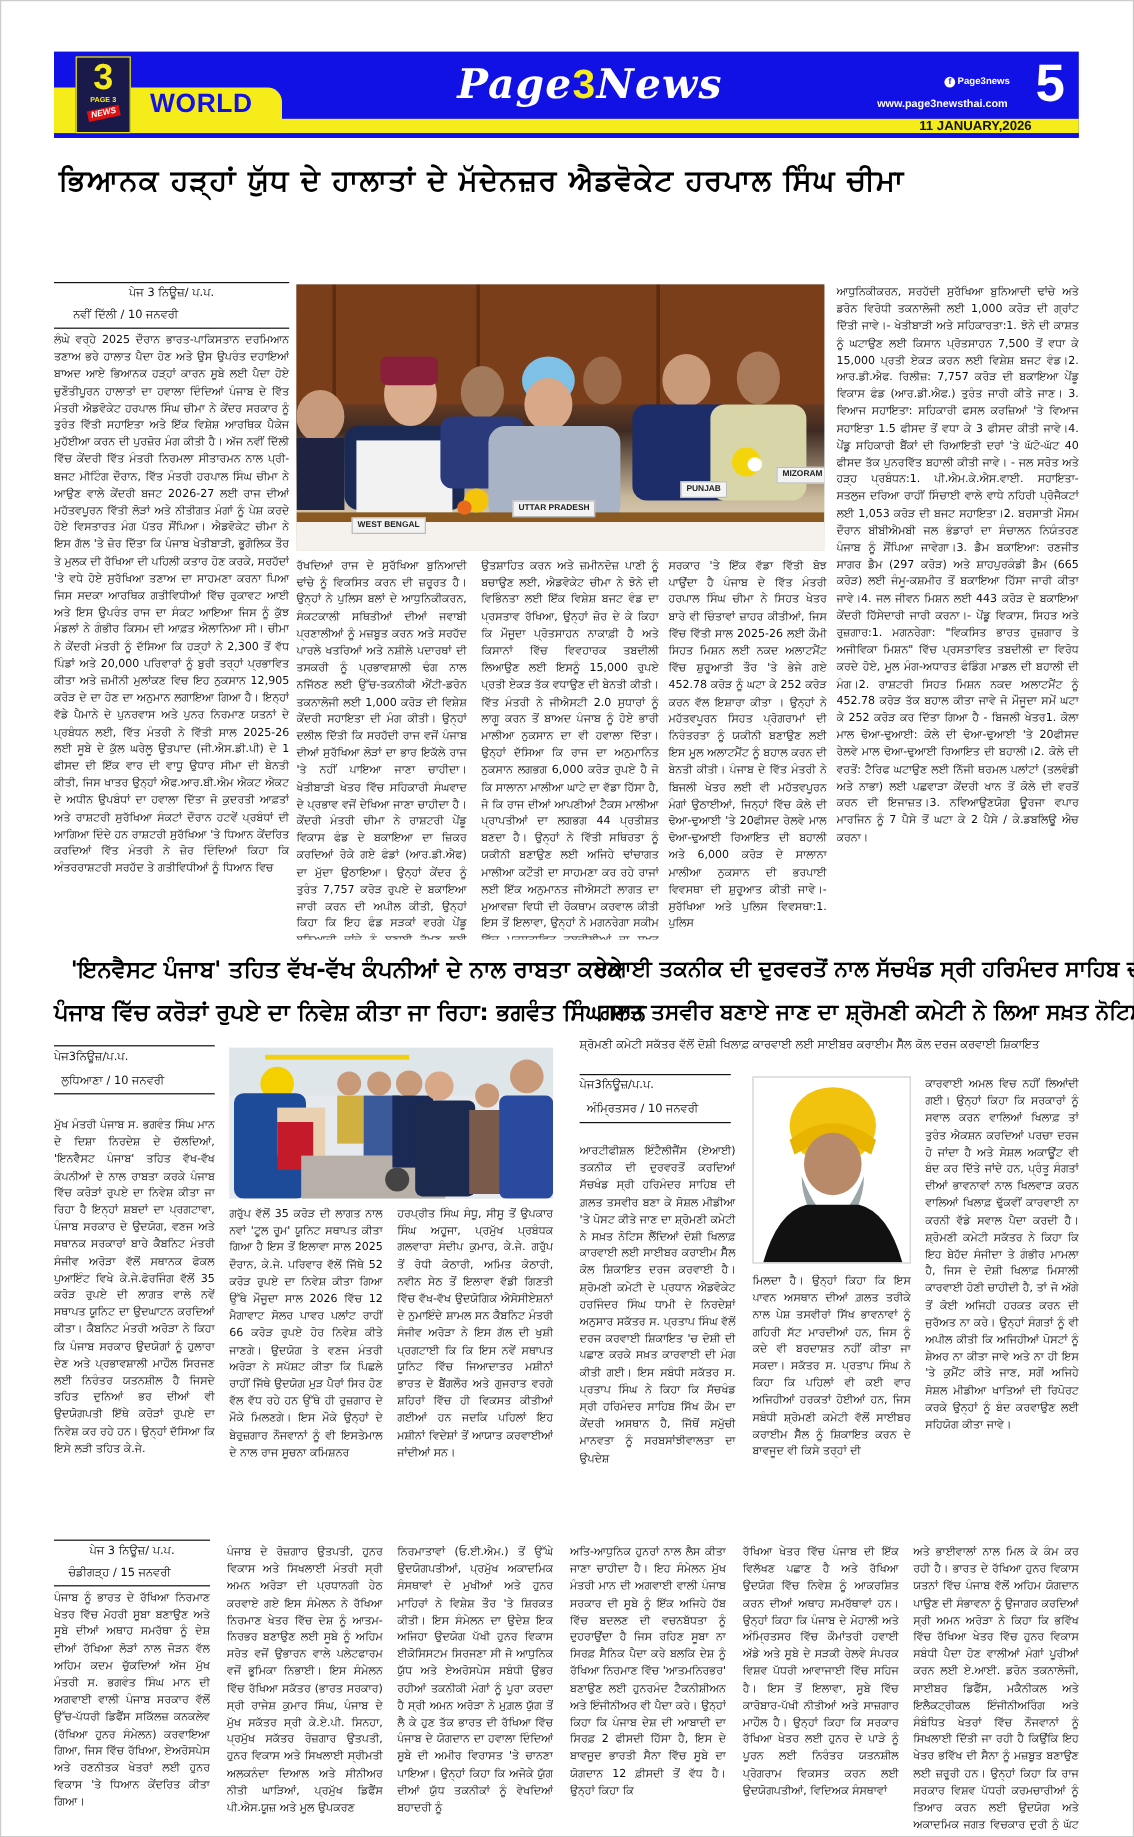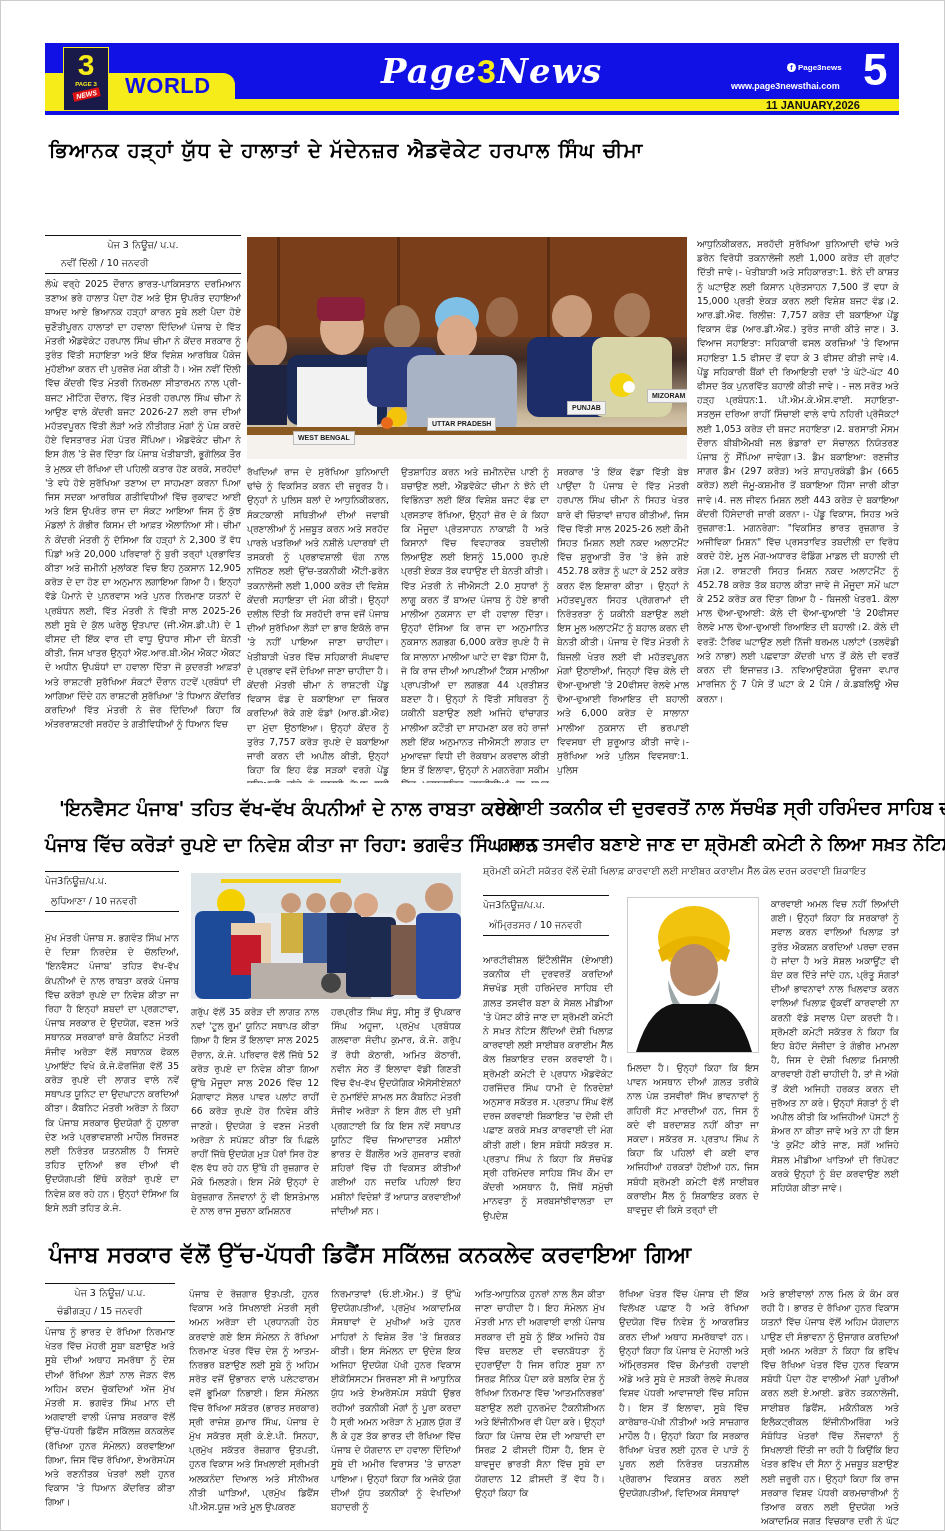--- a/index.html
+++ b/index.html
@@ -17,21 +17,21 @@
   .brand{position:absolute;left:380px;top:48px;font:italic bold 34px/44px "DejaVu Serif",serif;color:#fff;letter-spacing:1px;}
   .brand .three{color:#f6ec1a;font-style:normal;font-family:"Liberation Sans",sans-serif;font-weight:bold;}
   .fb{position:absolute;left:786px;top:62px;font:bold 8px/10px "Liberation Sans",sans-serif;color:#fff;}
   .fb .fbicon{display:inline-block;width:9px;height:9px;border-radius:50%;background:#fff;color:#1111e6;font-size:7px;line-height:9px;text-align:center;margin-right:2px;}
   .url{position:absolute;left:730px;top:80px;font:bold 9px/11px "Liberation Sans",sans-serif;color:#fff;}
   .pagenum{position:absolute;left:862px;top:42px;font:bold 44px/54px "Liberation Sans",sans-serif;color:#fff;}
   .date{position:absolute;left:765px;top:98px;font:bold 11px/12px "Liberation Sans",sans-serif;color:#111;}
   .mast-bottom{position:absolute;left:44px;top:110px;width:854px;height:3px;background:#1111e6;}
   
   .hl{position:absolute;font-family:"DejaVu Sans",sans-serif;font-weight:bold;color:#000;white-space:nowrap;}
-  .hl1{left:48px;top:124px;font-size:20px;line-height:50px;letter-spacing:1px;}
+  .hl1{left:48px;top:124px;font-size:24px;line-height:50px;letter-spacing:1px;}
   .hl2{left:48px;top:180px;font-size:30px;line-height:46px;letter-spacing:1px;}
   
   .col{position:absolute;font-size:9.2px;line-height:14.2px;text-align:justify;color:#111;overflow:hidden;font-family:"DejaVu Sans",sans-serif;}
   .byline{position:absolute;font-size:9.5px;line-height:16px;color:#111;}
   .rule{position:absolute;height:1px;background:#111;}
   .photo{position:absolute;overflow:hidden;}
   .sub{position:absolute;font-weight:normal;font-size:10px;white-space:nowrap;color:#111;}
   .pic-label{position:absolute;background:#f3f3f3;color:#222;font:bold 7px/10px "Liberation Sans",sans-serif;padding:1px 4px;border:1px solid #bbb;}
 </style>
 </head>
@@ -163,21 +163,20 @@
       <ellipse cx="66" cy="40" rx="36" ry="32" fill="#f1c20e"></ellipse>
       <path d="M30 52 Q66 24 102 52 L98 64 Q66 44 34 64 Z" fill="#e8b400"></path>
       <ellipse cx="66" cy="72" rx="24" ry="26" fill="#b88a6a"></ellipse>
       <path d="M40 82 Q66 150 92 82 Q92 112 66 134 Q40 112 40 82 Z" fill="#9aa6a8"></path>
       <path d="M8 154 Q20 112 44 106 L88 106 Q112 112 124 154 Z" fill="#111"></path>
     </svg>
   </div>
   <div class="col" style="left:626px;top:1060px;width:132px;height:166px;">ਮਿਲਦਾ ਹੈ। ਉਨ੍ਹਾਂ ਕਿਹਾ ਕਿ ਇਸ ਪਾਵਨ ਅਸਥਾਨ ਦੀਆਂ ਗ਼ਲਤ ਤਰੀਕੇ ਨਾਲ ਪੇਸ਼ ਤਸਵੀਰਾਂ ਸਿੱਖ ਭਾਵਨਾਵਾਂ ਨੂੰ ਗਹਿਰੀ ਸੱਟ ਮਾਰਦੀਆਂ ਹਨ, ਜਿਸ ਨੂੰ ਕਦੇ ਵੀ ਬਰਦਾਸ਼ਤ ਨਹੀਂ ਕੀਤਾ ਜਾ ਸਕਦਾ। ਸਕੱਤਰ ਸ. ਪ੍ਰਤਾਪ ਸਿੰਘ ਨੇ ਕਿਹਾ ਕਿ ਪਹਿਲਾਂ ਵੀ ਕਈ ਵਾਰ ਅਜਿਹੀਆਂ ਹਰਕਤਾਂ ਹੋਈਆਂ ਹਨ, ਜਿਸ ਸਬੰਧੀ ਸ਼੍ਰੋਮਣੀ ਕਮੇਟੀ ਵੱਲੋਂ ਸਾਈਬਰ ਕਰਾਈਮ ਸੈੱਲ ਨੂੰ ਸ਼ਿਕਾਇਤ ਕਰਨ ਦੇ ਬਾਵਜੂਦ ਵੀ ਕਿਸੇ ਤਰ੍ਹਾਂ ਦੀ</div>
   <div class="col" style="left:770px;top:896px;width:128px;height:330px;">ਕਾਰਵਾਈ ਅਮਲ ਵਿਚ ਨਹੀਂ ਲਿਆਂਦੀ ਗਈ। ਉਨ੍ਹਾਂ ਕਿਹਾ ਕਿ ਸਰਕਾਰਾਂ ਨੂੰ ਸਵਾਲ ਕਰਨ ਵਾਲਿਆਂ ਖਿਲਾਫ਼ ਤਾਂ ਤੁਰੰਤ ਐਕਸ਼ਨ ਕਰਦਿਆਂ ਪਰਚਾ ਦਰਜ ਹੋ ਜਾਂਦਾ ਹੈ ਅਤੇ ਸੋਸ਼ਲ ਅਕਾਊਂਟ ਵੀ ਬੰਦ ਕਰ ਦਿੱਤੇ ਜਾਂਦੇ ਹਨ, ਪ੍ਰੰਤੂ ਸੰਗਤਾਂ ਦੀਆਂ ਭਾਵਨਾਵਾਂ ਨਾਲ ਖਿਲਵਾੜ ਕਰਨ ਵਾਲਿਆਂ ਖਿਲਾਫ਼ ਢੁੱਕਵੀਂ ਕਾਰਵਾਈ ਨਾ ਕਰਨੀ ਵੱਡੇ ਸਵਾਲ ਪੈਦਾ ਕਰਦੀ ਹੈ। ਸ਼੍ਰੋਮਣੀ ਕਮੇਟੀ ਸਕੱਤਰ ਨੇ ਕਿਹਾ ਕਿ ਇਹ ਬੇਹੱਦ ਸੰਜੀਦਾ ਤੇ ਗੰਭੀਰ ਮਾਮਲਾ ਹੈ, ਜਿਸ ਦੇ ਦੋਸ਼ੀ ਖਿਲਾਫ਼ ਮਿਸਾਲੀ ਕਾਰਵਾਈ ਹੋਣੀ ਚਾਹੀਦੀ ਹੈ, ਤਾਂ ਜੋ ਅੱਗੇ ਤੋਂ ਕੋਈ ਅਜਿਹੀ ਹਰਕਤ ਕਰਨ ਦੀ ਜੁਰੱਅਤ ਨਾ ਕਰੇ। ਉਨ੍ਹਾਂ ਸੰਗਤਾਂ ਨੂੰ ਵੀ ਅਪੀਲ ਕੀਤੀ ਕਿ ਅਜਿਹੀਆਂ ਪੋਸਟਾਂ ਨੂੰ ਸ਼ੇਅਰ ਨਾ ਕੀਤਾ ਜਾਵੇ ਅਤੇ ਨਾ ਹੀ ਇਸ 'ਤੇ ਕੁਮੈਂਟ ਕੀਤੇ ਜਾਣ, ਸਗੋਂ ਅਜਿਹੇ ਸੋਸ਼ਲ ਮੀਡੀਆ ਖਾਤਿਆਂ ਦੀ ਰਿਪੋਰਟ ਕਰਕੇ ਉਨ੍ਹਾਂ ਨੂੰ ਬੰਦ ਕਰਵਾਉਣ ਲਈ ਸਹਿਯੋਗ ਕੀਤਾ ਜਾਵੇ।</div>
 
-  <div class="hl" style="left:48px;top:1234px;font-size:22px;line-height:40px;letter-spacing:0.5px;">ਪੰਜਾਬ ਸਰਕਾਰ ਵੱਲੋਂ ਉੱਚ-ਪੱਧਰੀ ਡਿਫੈਂਸ ਸਕਿੱਲਜ਼ ਕਨਕਲੇਵ ਕਰਵਾਇਆ ਗਿਆ</div>
 
   <div class="rule" style="left:44px;top:1282px;width:130px;"></div>
   <div class="byline" style="left:44px;top:1284px;width:130px;text-align:center;">ਪੇਜ 3 ਨਿਊਜ਼/ ਪ.ਪ.</div>
   <div class="byline" style="left:56px;top:1302px;">ਚੰਡੀਗੜ੍ਹ / 15 ਜਨਵਰੀ</div>
   <div class="rule" style="left:44px;top:1320px;width:130px;"></div>
   <div class="col" style="left:44px;top:1324px;width:130px;height:200px;">ਪੰਜਾਬ ਨੂੰ ਭਾਰਤ ਦੇ ਰੱਖਿਆ ਨਿਰਮਾਣ ਖੇਤਰ ਵਿੱਚ ਮੋਹਰੀ ਸੂਬਾ ਬਣਾਉਣ ਅਤੇ ਸੂਬੇ ਦੀਆਂ ਅਥਾਹ ਸਮਰੱਥਾ ਨੂੰ ਦੇਸ਼ ਦੀਆਂ ਰੱਖਿਆ ਲੋੜਾਂ ਨਾਲ ਜੋੜਨ ਵੱਲ ਅਹਿਮ ਕਦਮ ਚੁੱਕਦਿਆਂ ਅੱਜ ਮੁੱਖ ਮੰਤਰੀ ਸ. ਭਗਵੰਤ ਸਿੰਘ ਮਾਨ ਦੀ ਅਗਵਾਈ ਵਾਲੀ ਪੰਜਾਬ ਸਰਕਾਰ ਵੱਲੋਂ ਉੱਚ-ਪੱਧਰੀ ਡਿਫੈਂਸ ਸਕਿੱਲਜ਼ ਕਨਕਲੇਵ (ਰੱਖਿਆ ਹੁਨਰ ਸੰਮੇਲਨ) ਕਰਵਾਇਆ ਗਿਆ, ਜਿਸ ਵਿੱਚ ਰੱਖਿਆ, ਏਅਰੋਸਪੇਸ ਅਤੇ ਰਣਨੀਤਕ ਖੇਤਰਾਂ ਲਈ ਹੁਨਰ ਵਿਕਾਸ 'ਤੇ ਧਿਆਨ ਕੇਂਦਰਿਤ ਕੀਤਾ ਗਿਆ।</div>
   <div class="col" style="left:188px;top:1286px;width:130px;height:238px;">ਪੰਜਾਬ ਦੇ ਰੋਜ਼ਗਾਰ ਉਤਪਤੀ, ਹੁਨਰ ਵਿਕਾਸ ਅਤੇ ਸਿਖਲਾਈ ਮੰਤਰੀ ਸ੍ਰੀ ਅਮਨ ਅਰੋੜਾ ਦੀ ਪ੍ਰਧਾਨਗੀ ਹੇਠ ਕਰਵਾਏ ਗਏ ਇਸ ਸੰਮੇਲਨ ਨੇ ਰੱਖਿਆ ਨਿਰਮਾਣ ਖੇਤਰ ਵਿੱਚ ਦੇਸ਼ ਨੂੰ ਆਤਮ-ਨਿਰਭਰ ਬਣਾਉਣ ਲਈ ਸੂਬੇ ਨੂੰ ਅਹਿਮ ਸਰੋਤ ਵਜੋਂ ਉਭਾਰਨ ਵਾਲੇ ਪਲੇਟਫਾਰਮ ਵਜੋਂ ਭੂਮਿਕਾ ਨਿਭਾਈ। ਇਸ ਸੰਮੇਲਨ ਵਿੱਚ ਰੱਖਿਆ ਸਕੱਤਰ (ਭਾਰਤ ਸਰਕਾਰ) ਸ੍ਰੀ ਰਾਜੇਸ਼ ਕੁਮਾਰ ਸਿੰਘ, ਪੰਜਾਬ ਦੇ ਮੁੱਖ ਸਕੱਤਰ ਸ੍ਰੀ ਕੇ.ਏ.ਪੀ. ਸਿਨਹਾ, ਪ੍ਰਮੁੱਖ ਸਕੱਤਰ ਰੋਜ਼ਗਾਰ ਉਤਪਤੀ, ਹੁਨਰ ਵਿਕਾਸ ਅਤੇ ਸਿਖਲਾਈ ਸ੍ਰੀਮਤੀ ਅਲਕਨੰਦਾ ਦਿਆਲ ਅਤੇ ਸੀਨੀਅਰ ਨੀਤੀ ਘਾੜਿਆਂ, ਪ੍ਰਮੁੱਖ ਡਿਫੈਂਸ ਪੀ.ਐਸ.ਯੂਜ਼ ਅਤੇ ਮੂਲ ਉਪਕਰਣ</div>
   <div class="col" style="left:330px;top:1286px;width:130px;height:238px;">ਨਿਰਮਾਤਾਵਾਂ (ਓ.ਈ.ਐਮ.) ਤੋਂ ਉੱਘੇ ਉਦਯੋਗਪਤੀਆਂ, ਪ੍ਰਮੁੱਖ ਅਕਾਦਮਿਕ ਸੰਸਥਾਵਾਂ ਦੇ ਮੁਖੀਆਂ ਅਤੇ ਹੁਨਰ ਮਾਹਿਰਾਂ ਨੇ ਵਿਸ਼ੇਸ਼ ਤੌਰ 'ਤੇ ਸ਼ਿਰਕਤ ਕੀਤੀ। ਇਸ ਸੰਮੇਲਨ ਦਾ ਉਦੇਸ਼ ਇਕ ਅਜਿਹਾ ਉਦਯੋਗ ਪੱਖੀ ਹੁਨਰ ਵਿਕਾਸ ਈਕੋਸਿਸਟਮ ਸਿਰਜਣਾ ਸੀ ਜੋ ਆਧੁਨਿਕ ਯੁੱਧ ਅਤੇ ਏਅਰੋਸਪੇਸ ਸਬੰਧੀ ਉਭਰ ਰਹੀਆਂ ਤਕਨੀਕੀ ਮੰਗਾਂ ਨੂੰ ਪੂਰਾ ਕਰਦਾ ਹੈ ਸ੍ਰੀ ਅਮਨ ਅਰੋੜਾ ਨੇ ਮੁਗ਼ਲ ਯੁੱਗ ਤੋਂ ਲੈ ਕੇ ਹੁਣ ਤੱਕ ਭਾਰਤ ਦੀ ਰੱਖਿਆ ਵਿੱਚ ਪੰਜਾਬ ਦੇ ਯੋਗਦਾਨ ਦਾ ਹਵਾਲਾ ਦਿੰਦਿਆਂ ਸੂਬੇ ਦੀ ਅਮੀਰ ਵਿਰਾਸਤ 'ਤੇ ਚਾਨਣਾ ਪਾਇਆ। ਉਨ੍ਹਾਂ ਕਿਹਾ ਕਿ ਅਜੋਕੇ ਯੁੱਗ ਦੀਆਂ ਯੁੱਧ ਤਕਨੀਕਾਂ ਨੂੰ ਵੇਖਦਿਆਂ ਬਹਾਦਰੀ ਨੂੰ</div>
   <div class="col" style="left:474px;top:1286px;width:130px;height:238px;">ਅਤਿ-ਆਧੁਨਿਕ ਹੁਨਰਾਂ ਨਾਲ ਲੈਸ ਕੀਤਾ ਜਾਣਾ ਚਾਹੀਦਾ ਹੈ। ਇਹ ਸੰਮੇਲਨ ਮੁੱਖ ਮੰਤਰੀ ਮਾਨ ਦੀ ਅਗਵਾਈ ਵਾਲੀ ਪੰਜਾਬ ਸਰਕਾਰ ਦੀ ਸੂਬੇ ਨੂੰ ਇੱਕ ਅਜਿਹੇ ਹੱਬ ਵਿੱਚ ਬਦਲਣ ਦੀ ਵਚਨਬੱਧਤਾ ਨੂੰ ਦੁਹਰਾਉਂਦਾ ਹੈ ਜਿਸ ਰਹਿਣ ਸੂਬਾ ਨਾ ਸਿਰਫ਼ ਸੈਨਿਕ ਪੈਦਾ ਕਰੇ ਬਲਕਿ ਦੇਸ਼ ਨੂੰ ਰੱਖਿਆ ਨਿਰਮਾਣ ਵਿੱਚ 'ਆਤਮਨਿਰਭਰ' ਬਣਾਉਣ ਲਈ ਹੁਨਰਮੰਦ ਟੈਕਨੀਸ਼ੀਅਨ ਅਤੇ ਇੰਜੀਨੀਅਰ ਵੀ ਪੈਦਾ ਕਰੇ। ਉਨ੍ਹਾਂ ਕਿਹਾ ਕਿ ਪੰਜਾਬ ਦੇਸ਼ ਦੀ ਆਬਾਦੀ ਦਾ ਸਿਰਫ਼ 2 ਫੀਸਦੀ ਹਿੱਸਾ ਹੈ, ਇਸ ਦੇ ਬਾਵਜੂਦ ਭਾਰਤੀ ਸੈਨਾ ਵਿੱਚ ਸੂਬੇ ਦਾ ਯੋਗਦਾਨ 12 ਫ਼ੀਸਦੀ ਤੋਂ ਵੱਧ ਹੈ। ਉਨ੍ਹਾਂ ਕਿਹਾ ਕਿ</div>
   <div class="col" style="left:618px;top:1286px;width:130px;height:238px;">ਰੱਖਿਆ ਖੇਤਰ ਵਿੱਚ ਪੰਜਾਬ ਦੀ ਇੱਕ ਵਿਲੱਖਣ ਪਛਾਣ ਹੈ ਅਤੇ ਰੱਖਿਆ ਉਦਯੋਗ ਵਿੱਚ ਨਿਵੇਸ਼ ਨੂੰ ਆਕਰਸ਼ਿਤ ਕਰਨ ਦੀਆਂ ਅਥਾਹ ਸਮਰੱਥਾਵਾਂ ਹਨ। ਉਨ੍ਹਾਂ ਕਿਹਾ ਕਿ ਪੰਜਾਬ ਦੇ ਮੋਹਾਲੀ ਅਤੇ ਅੰਮ੍ਰਿਤਸਰ ਵਿੱਚ ਕੌਮਾਂਤਰੀ ਹਵਾਈ ਅੱਡੇ ਅਤੇ ਸੂਬੇ ਦੇ ਸੜਕੀ ਰੇਲਵੇ ਸੰਪਰਕ ਵਿਸ਼ਵ ਪੱਧਰੀ ਆਵਾਜਾਈ ਵਿੱਚ ਸਹਿਜ ਹੈ। ਇਸ ਤੋਂ ਇਲਾਵਾ, ਸੂਬੇ ਵਿੱਚ ਕਾਰੋਬਾਰ-ਪੱਖੀ ਨੀਤੀਆਂ ਅਤੇ ਸਾਜ਼ਗਾਰ ਮਾਹੌਲ ਹੈ। ਉਨ੍ਹਾਂ ਕਿਹਾ ਕਿ ਸਰਕਾਰ ਰੱਖਿਆ ਖੇਤਰ ਲਈ ਹੁਨਰ ਦੇ ਪਾੜੇ ਨੂੰ ਪੂਰਨ ਲਈ ਨਿਰੰਤਰ ਯਤਨਸ਼ੀਲ ਪ੍ਰੋਗਰਾਮ ਵਿਕਸਤ ਕਰਨ ਲਈ ਉਦਯੋਗਪਤੀਆਂ, ਵਿਦਿਅਕ ਸੰਸਥਾਵਾਂ</div>

